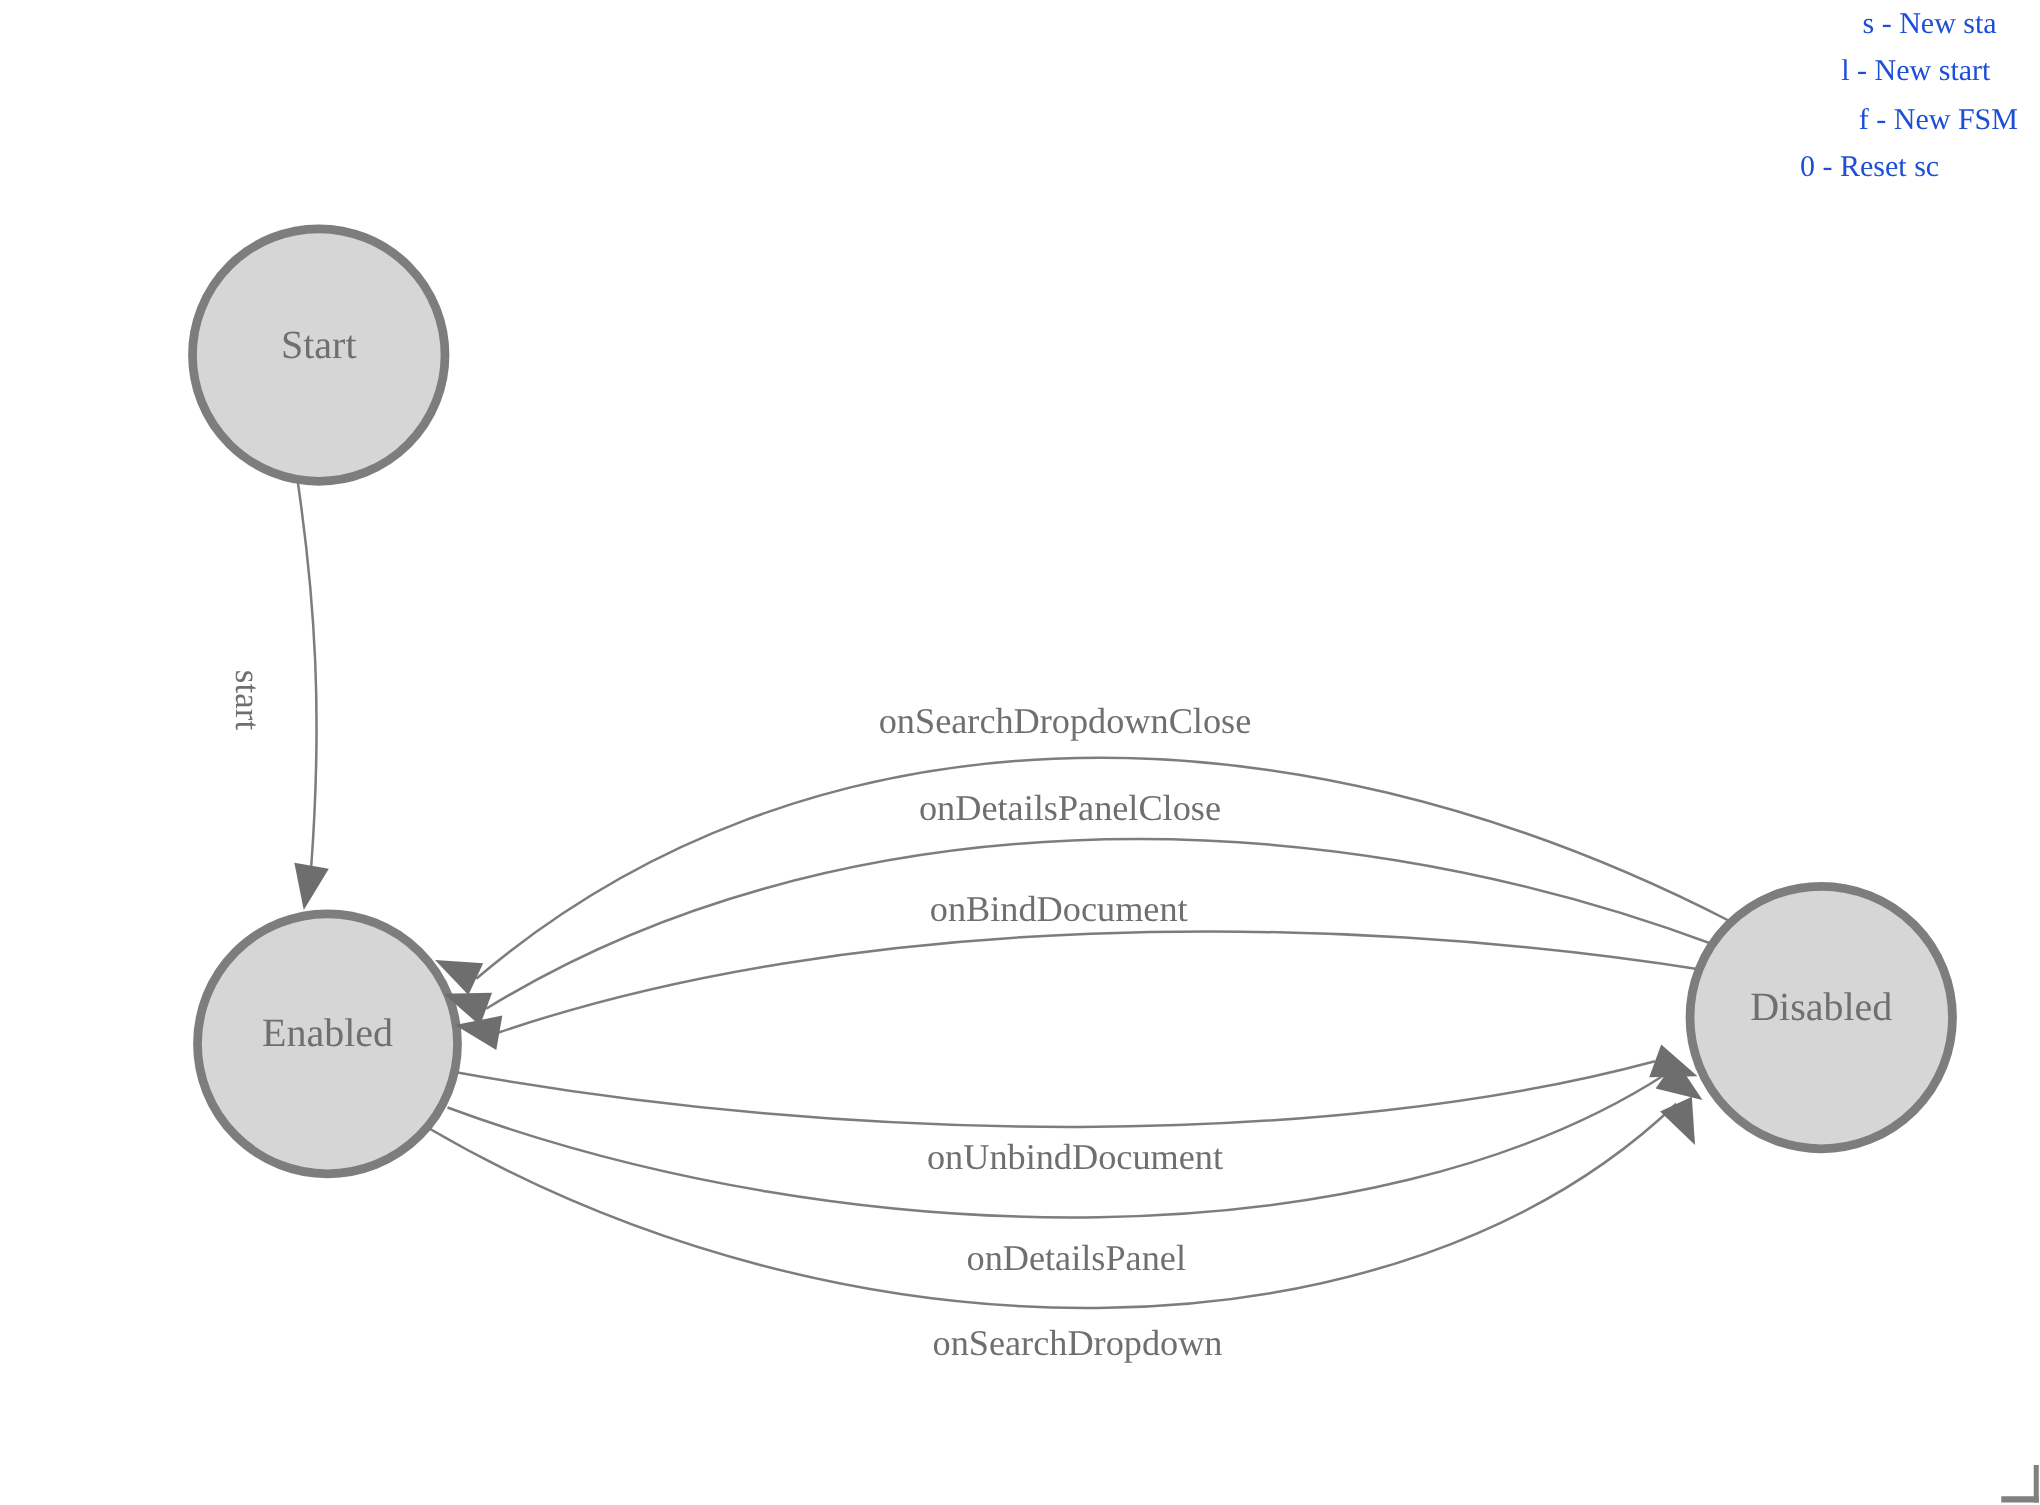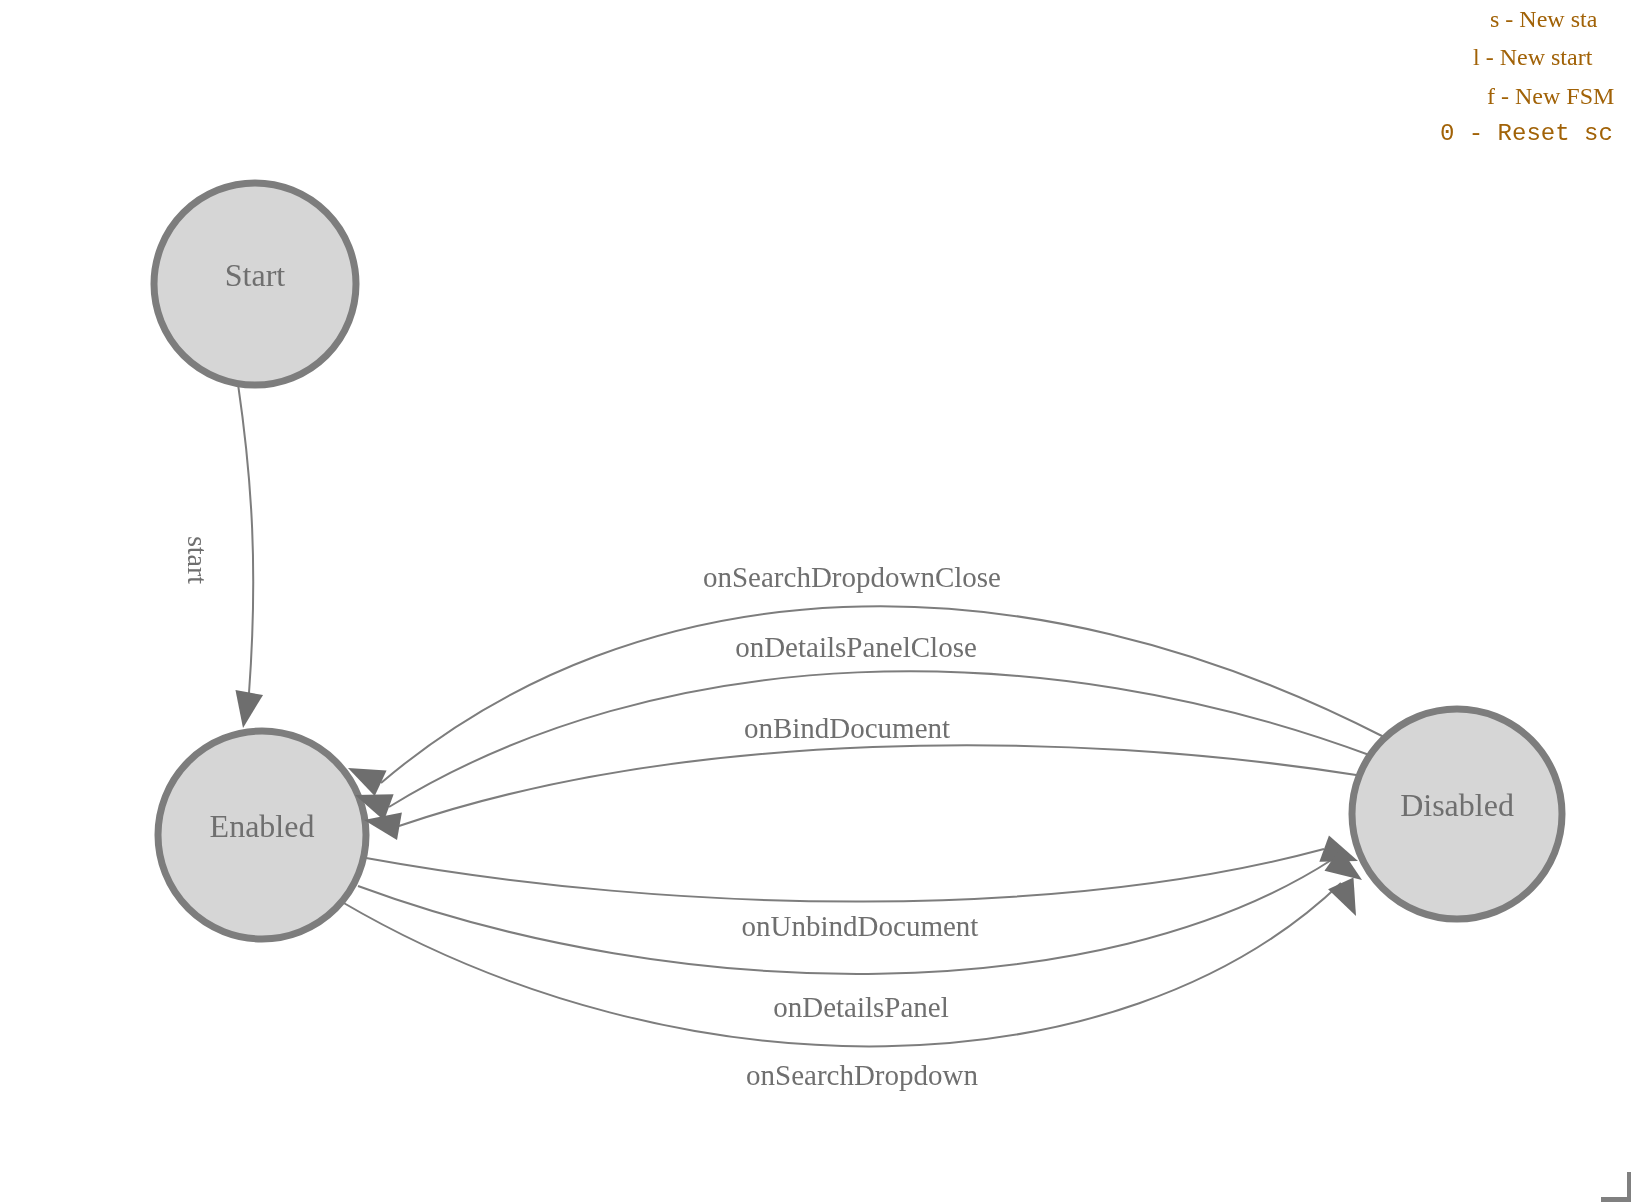--- a/index.html
+++ b/index.html
@@ -22,21 +22,21 @@
   }
   svg#diagram {
     position: absolute;
     left: 0; top: 0;
   }
   .legend-line {
     position: absolute;
     font-family: "Liberation Serif", serif;
     font-size: 24px;
     line-height: 26px;
-    color: #a16207;
+    color: #1d4ed8;
     white-space: nowrap;
   }
   .corner-v {
     position: absolute;
     background: #808080;
     width: 4px;
     height: 30px;
     left: 1627px;
     top: 1172px;
   }
@@ -80,18 +80,18 @@
       <text x="856" y="647" text-anchor="middle" dominant-baseline="central" font-family="&quot;Liberation Serif&quot;, serif" font-size="29" fill="#6f6f6f">onDetailsPanelClose</text>
       <text x="847" y="728" text-anchor="middle" dominant-baseline="central" font-family="&quot;Liberation Serif&quot;, serif" font-size="29" fill="#6f6f6f">onBindDocument</text>
       <text x="860" y="926" text-anchor="middle" dominant-baseline="central" font-family="&quot;Liberation Serif&quot;, serif" font-size="29" fill="#6f6f6f">onUnbindDocument</text>
       <text x="861" y="1007" text-anchor="middle" dominant-baseline="central" font-family="&quot;Liberation Serif&quot;, serif" font-size="29" fill="#6f6f6f">onDetailsPanel</text>
       <text x="862" y="1075" text-anchor="middle" dominant-baseline="central" font-family="&quot;Liberation Serif&quot;, serif" font-size="29" fill="#6f6f6f">onSearchDropdown</text>
     </svg>
 
   <div class="legend-line" style="left:1490px; top:6px;">s - New sta</div>
   <div class="legend-line" style="left:1473px; top:44px;">l - New start</div>
   <div class="legend-line" style="left:1487px; top:83px;text-align:center;">f - New FSM</div>
-  <div class="legend-line" style="left:1440px; top:121px;font-family:Liberation Mono, monospace;">0 - Reset sc</div>
+  <div class="legend-line" style="left:1440px; top:121px;">0 - Reset sc</div>
 
   <div class="corner-v"></div>
   <div class="corner-h"></div>
 
 </div>
 
 </body></html>

